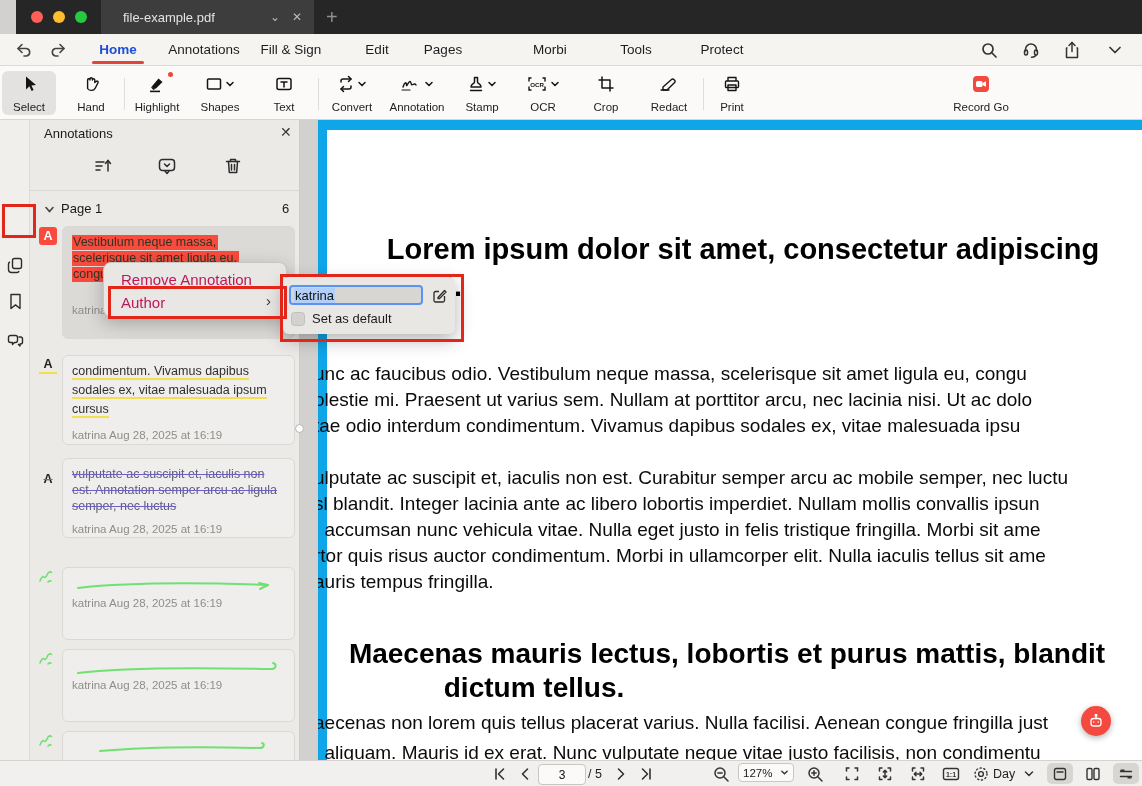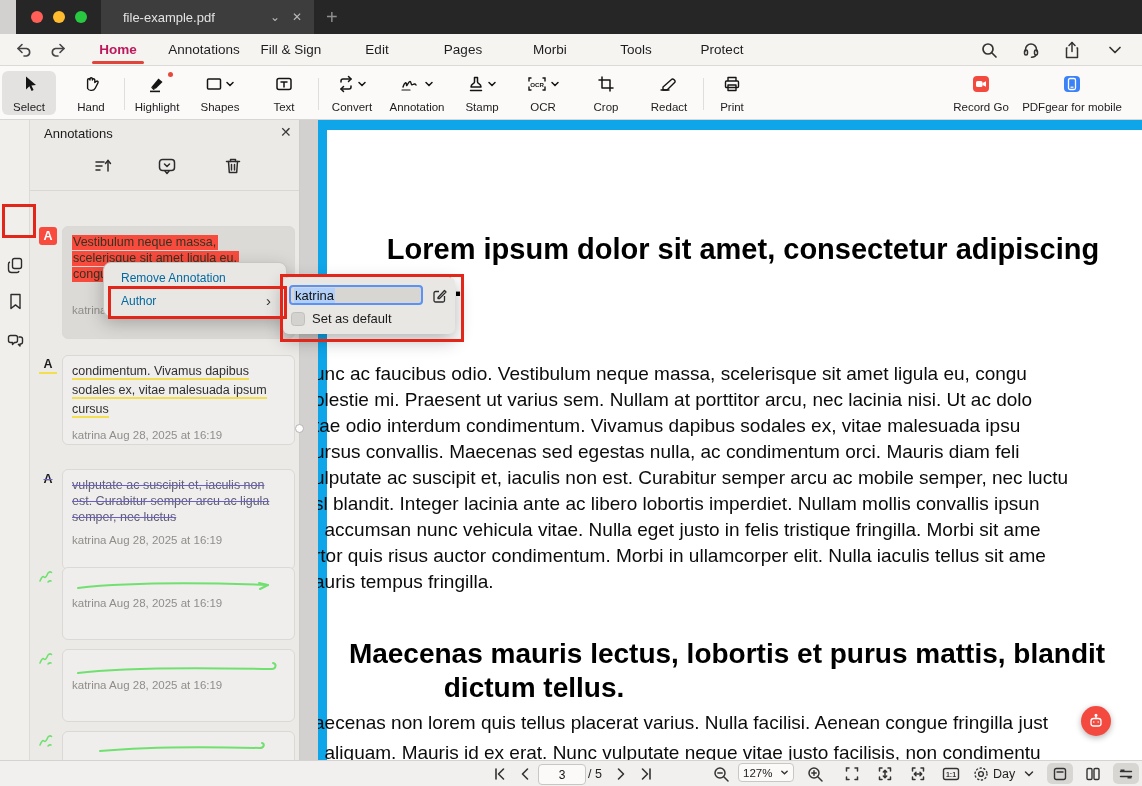--- a/index.html
+++ b/index.html
@@ -12,21 +12,21 @@
   .titlebar{left:16px;top:0;width:1142px;height:34px;background:#262626;}
   .tl{width:12px;height:12px;border-radius:50%;top:11px;}
   .doc-tab{left:85px;top:0;width:213px;height:34px;background:#3d3d3d;
            display:flex;align-items:center;color:#e3e3e3;font-size:13px;}
   .tab-title{margin-left:22px;flex:1;}
   .tab-glyph{color:#b9b9b9;font-size:12px;margin-right:12px;cursor:default;}
   .plus-btn{left:310px;top:5px;color:#8f8f8f;font-size:20px;line-height:24px;}
   
   .menubar{left:0;top:34px;width:1142px;height:32px;background:#f5f4f1;border-bottom:1px solid #dcdad7;box-sizing:border-box;}
   .mtab{top:8px;transform:translateX(-50%);font-size:13.5px;color:#1d1d1f;white-space:nowrap;}
-  .mtab.active{color:#be185d;font-weight:bold;}
+  .mtab.active{color:#1d4ed8;font-weight:bold;}
   .underline{left:92px;top:61px;width:52px;height:3px;border-radius:2px;background:#e0443a;}
   .mico{top:6px;}
   
   .toolbar{left:0;top:66px;width:1142px;height:54px;background:#fbfaf8;border-bottom:1px solid #d8d6d3;box-sizing:border-box;}
   .tbtn{top:5px;height:44px;display:flex;flex-direction:column;align-items:center;justify-content:space-between;padding:3px 0 2px 0;box-sizing:border-box;border-radius:6px;}
   .tbtn .lbl{font-size:11.5px;color:#1d1d1f;white-space:nowrap;}
   .tbtn.sel{background:#e4e2e0;}
   .tsep{top:12px;width:1px;height:32px;background:#e0dedc;}
   .icwrap{position:relative;height:20px;display:flex;align-items:center;gap:2px;}
   .reddot{position:absolute;right:-6px;top:-2px;width:5px;height:5px;border-radius:50%;background:#e8483c;}
@@ -52,21 +52,21 @@
   .author{font-size:11.5px;color:#8f8d8a;margin-top:9px;white-space:nowrap;}
   .handle-dot{left:295px;top:424px;width:9px;height:9px;border-radius:50%;background:#fdfdfd;border:1px solid #b5b3b0;box-sizing:border-box;}
   
   .docarea{left:318px;top:120px;width:841px;height:640px;background:#0ea5e9;overflow:hidden;}
   .page{position:absolute;left:9px;top:10px;width:900px;height:700px;background:#ffffff;}
   .dline{position:absolute;white-space:nowrap;color:#0b0b0b;font-size:19px;text-align:right;}
   .dh{font-weight:bold;font-size:29px;color:#000;}
   
   .ctxmenu{left:103px;top:262px;width:182px;height:53px;background:#e9e7e4;border:1px solid #c9c7c4;border-radius:8px;
            box-shadow:0 6px 18px rgba(0,0,0,.25);z-index:30;}
-  .ctxitem{position:absolute;left:17px;font-size:12px;color:#0369a1;white-space:nowrap;}
+  .ctxitem{position:absolute;left:17px;font-size:15px;color:#be185d;white-space:nowrap;}
   .subpopup{left:283px;top:277px;width:172px;height:57px;background:#e9e7e4;border-radius:6px;
             box-shadow:0 6px 18px rgba(0,0,0,.3);z-index:30;}
   .author-input{position:absolute;left:6px;top:8px;width:134px;height:20px;background:#d8d6d3;border:2px solid #5a93f5;
                 border-radius:4px;box-sizing:border-box;font-size:13px;display:flex;align-items:center;padding-left:3px;color:#111;}
   .author-input span{background:#b2d0f7;padding:0 1px;}
   .chkrow{position:absolute;left:8px;top:34px;display:flex;align-items:center;gap:7px;font-size:13px;color:#1b1b1b;}
   .chkbox{width:14px;height:14px;border-radius:3.5px;background:#d4d2cf;border:1px solid #c2c0bd;box-sizing:border-box;}
   .redbox{border:3px solid #e2261a;z-index:40;pointer-events:none;}
   
   .statusbar{left:0;top:760px;width:1142px;height:26px;background:#f2f0ee;border-top:1px solid #d5d3d1;box-sizing:border-box;}
@@ -107,21 +107,21 @@
   <span class="abs mico" style="left:48px">
     <svg width="20" height="20" viewBox="0 0 20 20" fill="none" stroke="#444" stroke-width="1.6" stroke-linecap="round" stroke-linejoin="round">
       <path d="M12 4.5 L16 8.5 L12 12.5"></path>
         <path d="M16 8.5 H7.5 A3.8 3.8 0 0 0 7.5 16 H10"></path>
     </svg>
   </span>
   <span class="abs mtab active" style="left:118px">Home</span>
   <span class="abs mtab" style="left:204px">Annotations</span>
   <span class="abs mtab" style="left:291px">Fill &amp; Sign</span>
   <span class="abs mtab" style="left:377px">Edit</span>
-  <span class="abs mtab" style="left:463px">Pages</span>
+  <span class="abs mtab" style="left:443px">Pages</span>
   <span class="abs mtab" style="left:550px">Morbi</span>
   <span class="abs mtab" style="left:636px">Tools</span>
   <span class="abs mtab" style="left:722px">Protect</span>
   <span class="abs mico" style="left:979px">
     <svg width="20" height="20" viewBox="0 0 20 20" fill="none" stroke="#333" stroke-width="1.7" stroke-linecap="round">
       <circle cx="9" cy="9" r="5"></circle>
         <line x1="13" y1="13" x2="17" y2="17"></line>
     </svg>
   </span>
   <span class="abs mico" style="left:1021px">
@@ -278,30 +278,20 @@
   </div>
   <div class="abs tbtn" style="left:946px;width:70px">
     <span class="icwrap">
       <svg width="20" height="20" viewBox="0 0 20 20">
           <rect x="2" y="2" width="16" height="16" rx="4" fill="#f4493e"></rect>
           <rect x="5" y="7" width="6.5" height="6" rx="1.5" fill="#fff"></rect>
           <path d="M11.5 9 L15 7.2 V12.8 L11.5 11 Z" fill="#fff"></path>
         </svg>
     </span>
     <span class="lbl">Record Go</span>
-  </div>
-  <div class="abs tbtn" style="left:1014px;width:116px">
-    <span class="icwrap">
-      <svg width="20" height="20" viewBox="0 0 20 20">
-          <rect x="2" y="2" width="16" height="16" rx="4" fill="#3b82f6"></rect>
-          <rect x="6.5" y="4.5" width="7" height="11" rx="1.5" fill="none" stroke="#fff" stroke-width="1.3"></rect>
-          <line x1="8.5" y1="13.2" x2="11.5" y2="13.2" stroke="#fff" stroke-width="1.2"></line>
-        </svg>
-    </span>
-    <span class="lbl">PDFgear for mobile</span>
   </div>
 </div>
 
 <div class="abs rail">
   <span class="abs rico" style="top:136px">
     <svg width="19" height="19" viewBox="0 0 19 19" fill="none" stroke="#2c2c2c" stroke-width="1.4" stroke-linejoin="round">
       <rect x="6.5" y="2.5" width="9" height="10" rx="2"></rect>
         <path d="M4 6 a2 2 0 0 0 -1.5 2 v5.5 a3 3 0 0 0 3 3 H11 a2 2 0 0 0 2-1.5"></path>
     </svg>
   </span>
@@ -338,41 +328,48 @@
   <span class="abs" style="left:192px;top:35px">
     <svg width="22" height="22" viewBox="0 0 22 22" fill="none" stroke="#2c2c2c" stroke-width="1.5" stroke-linecap="round" stroke-linejoin="round">
       <path d="M4.5 6.5 h13"></path>
         <path d="M8.5 6.5 V4.5 h5 v2"></path>
         <path d="M6.5 6.5 l0.8 11 h7.4 l0.8-11"></path>
         <path d="M9.5 9.5 v5.5 M12.5 9.5 v5.5"></path>
     </svg>
   </span>
   <div class="abs pdivider"></div>
 
+  <div class="abs sectionrow">
+    <svg class="abs" style="left:14px;top:6px" width="11" height="11" viewBox="0 0 11 11" fill="none" stroke="#444" stroke-width="1.6" stroke-linecap="round">
+        <path d="M2 3.5 L5.5 7.5 L9 3.5"></path>
+      </svg>
+    <span class="abs" style="left:31px;top:3px;font-size:13px;color:#1a1a1a">Page 1</span>
+    <span class="abs" style="left:252px;top:3px;font-size:13px;color:#1a1a1a">6</span>
+  </div>
 
   <div class="abs badge badge-hl" style="top:107px">A</div>
   <div class="abs card sel" style="top:106px;height:113px">
     <div class="ann-line hl-line"><span>Vestibulum neque massa,</span></div>
     <div class="ann-line hl-line"><span>scelerisque sit amet ligula eu,</span></div>
     <div class="ann-line hl-line"><span>congu</span></div>
     <div class="author" style="margin-top:22px">katrina Aug 28, 2025 at 16:19</div>
   </div>
 
   <div class="abs badge badge-ul" style="top:236px">A</div>
   <div class="abs card" style="top:235px;height:90px">
     <div class="ann-line"><span class="ul-line">condimentum. Vivamus dapibus</span></div>
     <div class="ann-line"><span class="ul-line">sodales ex, vitae malesuada ipsum</span></div>
     <div class="ann-line"><span class="ul-line">cursus</span></div>
     <div class="author">katrina Aug 28, 2025 at 16:19</div>
   </div>
 
   <div class="abs badge badge-st" style="top:350px">A</div>
-  <div class="abs card" style="top:349px;height:101px">
+  <div class="abs card" style="top:338px;height:80px">
     <div class="ann-line st-line">vulputate ac suscipit et, iaculis non</div>
-    <div class="ann-line st-line">est. Curabitur semper arcu ac ligula</div>
+    <div class="ann-line st-line">est. Annotation semper arcu ac ligula</div>
     <div class="ann-line st-line">semper, nec luctus</div>
     <div class="author">katrina Aug 28, 2025 at 16:19</div>
   </div>
 
   <span class="abs" style="left:8px;top:448px">
     <svg width="18" height="18" viewBox="0 0 18 18" fill="none" stroke="#70e170" stroke-width="1.6" stroke-linecap="round">
         <path d="M2 13 q2.5-6 4-4 t4-4 q2-2 3.5-0.5 M10 14 q1.5-1.5 3-1"></path>
       </svg>
   </span>
   <div class="abs card" style="top:447px;height:73px">
@@ -409,21 +406,20 @@
 </div>
 <div class="abs handle-dot"></div>
 
 <div class="abs docarea">
   <div class="page"></div>
   <div class="dline dh" style="left:9px;top:113px;width:832px;text-align:center">Lorem ipsum dolor sit amet, consectetur adipiscing</div>
   <div class="dline dh" style="left:9px;top:150px;width:220px;text-align:center">elit.</div>
   <div class="dline" style="left:-4px;top:243px">unc ac faucibus odio. Vestibulum neque massa, scelerisque sit amet ligula eu, congu</div>
   <div class="dline" style="left:-4px;top:269px">olestie mi. Praesent ut varius sem. Nullam at porttitor arcu, nec lacinia nisi. Ut ac dolo</div>
   <div class="dline" style="left:-4px;top:295px">tae odio interdum condimentum. Vivamus dapibus sodales ex, vitae malesuada ipsu</div>
-  <div class="dline" style="left:-4px;top:321px">ursus convallis. Maecenas sed egestas nulla, ac condimentum orci. Mauris diam feli</div>
   <div class="dline" style="left:-4px;top:347px">ulputate ac suscipit et, iaculis non est. Curabitur semper arcu ac mobile semper, nec luctu</div>
   <div class="dline" style="left:-4px;top:373px">sl blandit. Integer lacinia ante ac libero lobortis imperdiet. Nullam mollis convallis ipsun</div>
   <div class="dline" style="left:-4px;top:399px">: accumsan nunc vehicula vitae. Nulla eget justo in felis tristique fringilla. Morbi sit ame</div>
   <div class="dline" style="left:-4px;top:425px">rtor quis risus auctor condimentum. Morbi in ullamcorper elit. Nulla iaculis tellus sit ame</div>
   <div class="dline" style="left:-4px;top:451px">auris tempus fringilla.</div>
   <div class="dline dh" style="left:9px;top:518px;width:800px;text-align:center;font-size:28px">Maecenas mauris lectus, lobortis et purus mattis, blandit</div>
   <div class="dline dh" style="left:9px;top:552px;width:414px;text-align:center;font-size:28px">dictum tellus.</div>
   <div class="dline" style="left:-4px;top:592px">aecenas non lorem quis tellus placerat varius. Nulla facilisi. Aenean congue fringilla just</div>
   <div class="dline" style="left:-4px;top:622px">: aliquam. Mauris id ex erat. Nunc vulputate neque vitae justo facilisis, non condimentu</div>
 </div>

